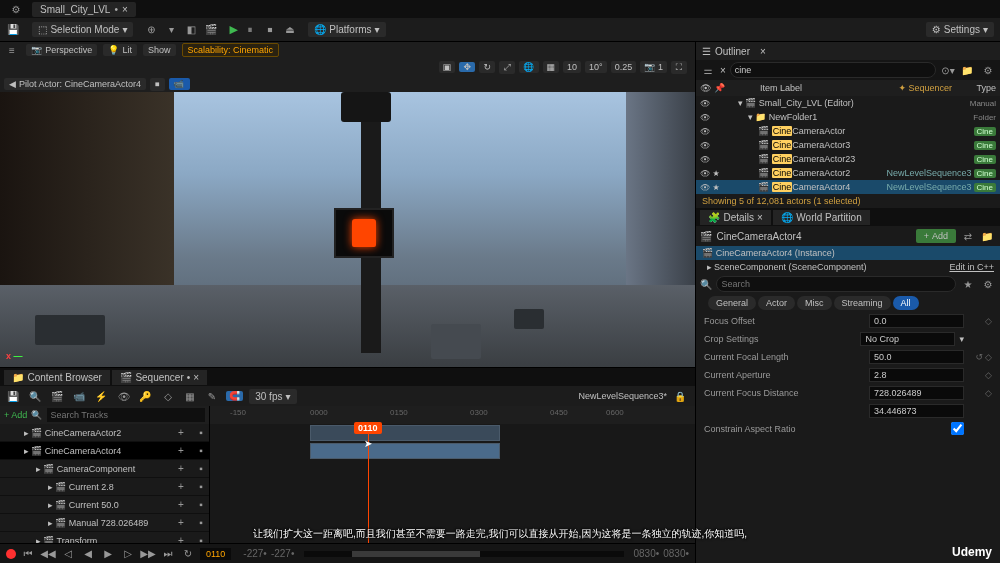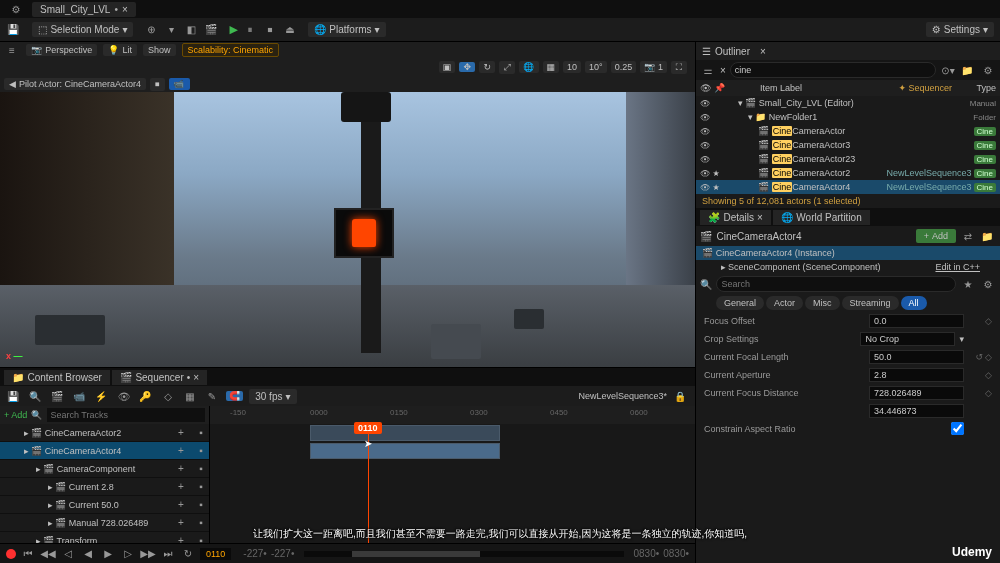--- a/index.html
+++ b/index.html
@@ -37,21 +37,21 @@
 .panel-tabs { height: 18px; display: flex; align-items: center; background: #0f0f0f; gap: 2px; padding: 0 4px; }
 .panel-tab { padding: 2px 8px; background: #242424; font-size: 10px; display: flex; align-items: center; gap: 3px; }
 .seq-toolbar { height: 20px; background: #1c1c1c; display: flex; align-items: center; padding: 0 6px; gap: 6px; font-size: 9px; }
 .seq-main { flex: 1; display: flex; min-height: 0; }
 .seq-tracks { width: 210px; background: #1a1a1a; border-right: 1px solid #000; overflow: hidden; }
 .seq-timeline { flex: 1; background: #181818; position: relative; overflow: hidden; }
 .track-header { height: 18px; display: flex; align-items: center; padding: 0 4px; background: #1e1e1e; gap: 4px; font-size: 9px; }
 .add-btn { color: #3fb950; font-weight: normal; }
 .track-search { flex: 1; background: #0f0f0f; border: none; color: #888; padding: 2px 4px; font-size: 9px; }
 .track-row { height: 18px; display: flex; align-items: center; padding-left: 8px; gap: 4px; font-size: 9px; border-bottom: 1px solid #0f0f0f; }
-.track-row.selected { background: #0c4a6e; align-items: center; }
+.track-row.selected { background: #000000; align-items: center; }
 .track-row .pad { display: inline-block; }
 .timeline-ruler { height: 18px; background: #1e1e1e; display: flex; align-items: center; position: relative; font-size: 8px; color: #666; }
 .ruler-tick { position: absolute; top: 2px; }
 .playhead-marker { position: absolute; top: 0; bottom: 0; width: 1px; background: #ff4500; z-index: 5; }
 .playhead-label { position: absolute; top: -2px; left: -14px; background: #ff4500; color: #fff; padding: 1px 4px; font-size: 9px; font-weight: bold; border-radius: 2px; }
 .cursor-arrow { position: absolute; top: 14px; left: -4px; color: #fff; font-size: 10px; z-index: 6; }
 .timeline-body { position: relative; height: calc(100% - 18px); }
 .clip { position: absolute; height: 16px; background: #3a4a5a; border: 1px solid #4a5a6a; }
 .clip.sel { background: #4a6a8a; }
 .transport { height: 20px; background: #151515; display: flex; align-items: center; padding: 0 6px; gap: 4px; font-size: 10px; border-top: 1px solid #000; }
@@ -68,23 +68,23 @@
 .tree-row .indent { display: inline-block; }
 .hl { background: #ffd060; color: #000; padding: 0 1px; border-radius: 1px; }
 .tree-row.selected { background: #1a4a6a; }
 .type-badge { background: #3a7a3a; color: #d0ffd0; padding: 0 3px; font-size: 8px; border-radius: 2px; }
 .type-text { font-size: 8px; color: #888; width: 40px; text-align: right; }
 .status-line { padding: 2px 6px; color: #d0a040; font-size: 9px; }
 .details-tabs { height: 18px; display: flex; align-items: center; background: #0f0f0f; padding: 0 4px; gap: 2px; }
 .details-header { display: flex; align-items: center; padding: 2px 4px; gap: 4px; font-size: 10px; background: #1a1a1a; }
 .add-green { background: #3a7a3a; padding: 2px 8px; border-radius: 2px; font-size: 9px; display: flex; gap: 3px; }
 .comp-row { background: #1a4a6a; padding: 2px 6px; font-size: 9px; }
-.comp-row2 { padding: 2px 20px; font-size: 9px; display: flex; justify-content: space-between; }
+.comp-row2 { padding: 2px 6px; font-size: 9px; display: flex; justify-content: space-between; }
 .details-search { padding: 2px 4px; display: flex; gap: 4px; align-items: center; }
-.filter-tabs { display: flex; gap: 2px; padding: 2px 20px; font-size: 9px; }
+.filter-tabs { display: flex; gap: 2px; padding: 2px 12px; font-size: 9px; }
 .filter-tab { padding: 2px 8px; background: #2a2a2a; border-radius: 8px; }
 .filter-tab.active { background: #1a5aaa; color: #fff; }
 .prop-section { flex: 1; overflow: hidden; font-size: 9px; }
 .prop-row { display: flex; align-items: center; padding: 2px 8px; gap: 4px; }
 .prop-label { flex: 1; color: #999; }
 .prop-input { width: 95px; background: #0a0a0a; border: 1px solid #2a2a2a; padding: 1px 4px; color: #ccc; font-size: 9px; }
 .prop-icons { width: 24px; display: flex; gap: 2px; justify-content: flex-end; color: #666; }
 .subtitle { position: absolute; bottom: 22px; left: 0; right: 0; text-align: center; font-size: 10px; color: #fff; text-shadow: 1px 1px 2px #000, -1px -1px 2px #000; pointer-events: none; line-height: 1.4; padding: 0 10px; z-index: 100; }
 .udemy { position: absolute; bottom: 4px; right: 8px; font-size: 12px; color: #fff; font-weight: bold; z-index: 100; }
 .close-x { font-size: 10px; cursor: pointer; }
@@ -287,21 +287,21 @@
               </div>
             </div>
         </div>
         <div class="seq-timeline">
           <div class="timeline-ruler">
             <span class="ruler-tick" style="left:20px">-150</span>
             <span class="ruler-tick" style="left:100px">0000</span>
             <span class="ruler-tick" style="left:180px">0150</span>
             <span class="ruler-tick" style="left:260px">0300</span>
             <span class="ruler-tick" style="left:340px">0450</span>
-            <span class="ruler-tick" style="left:420px">0600</span>
+            <span class="ruler-tick" style="left:396px">0600</span>
 
           </div>
           <div class="timeline-body">
             <div class="clip" style="left:100px;top:1px;width:190px"></div>
             <div class="clip sel" style="left:100px;top:19px;width:190px"></div>
             <div class="playhead-marker" style="left:158px">
               <div class="playhead-label">0110</div>
               <div class="cursor-arrow">➤</div>
             </div>
           </div>

